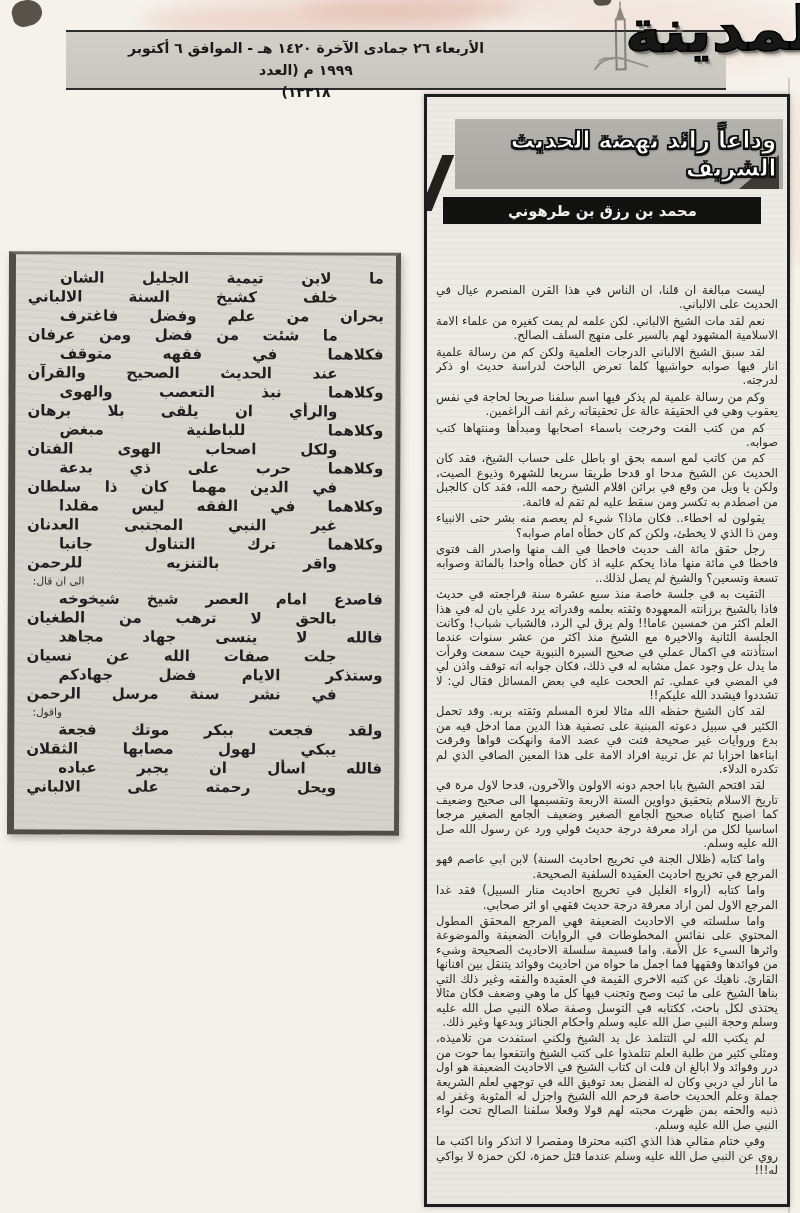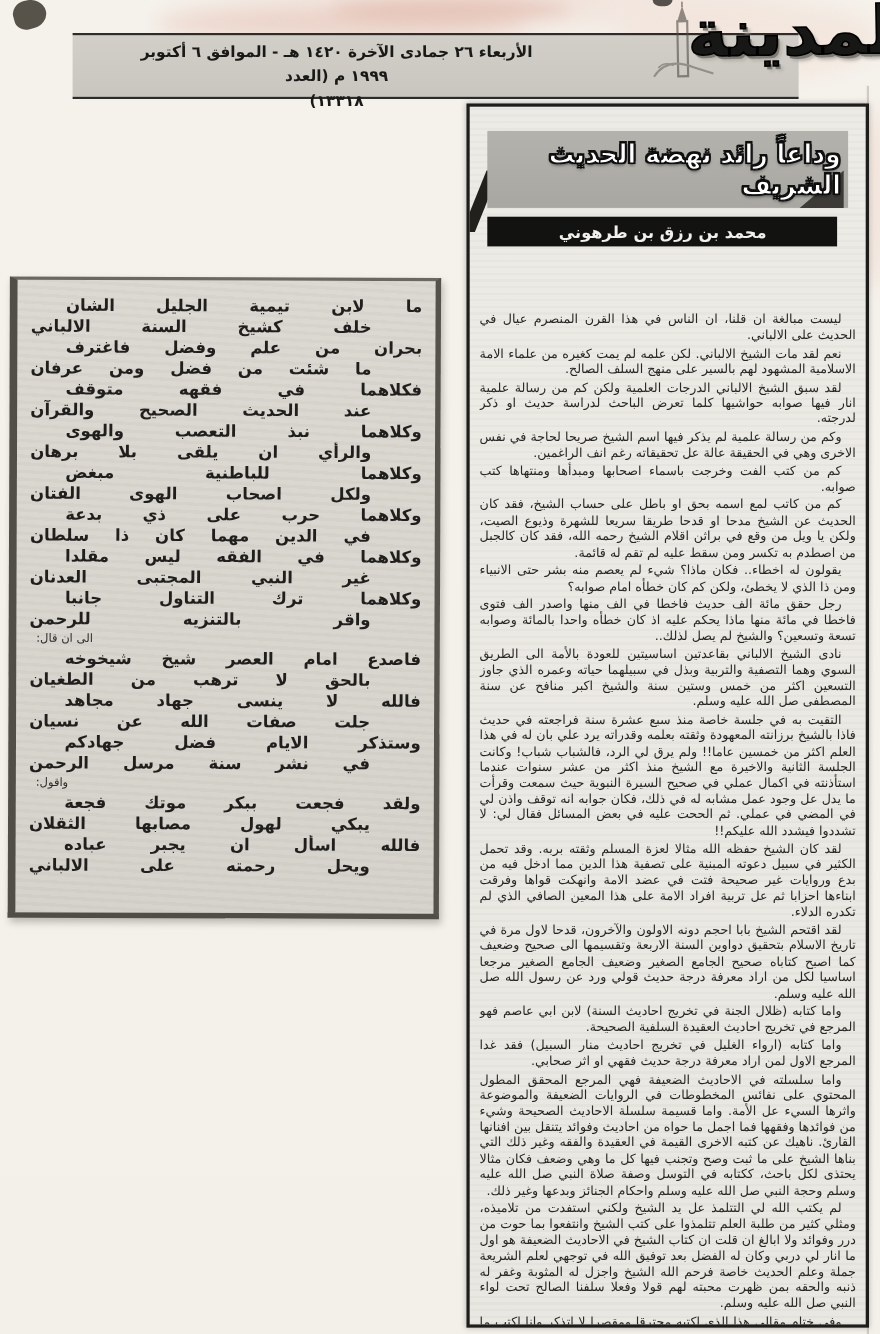--- a/index.html
+++ b/index.html
@@ -79,21 +79,21 @@
     background:
       repeating-linear-gradient(0deg, rgba(110,105,95,.04) 0 2px, rgba(0,0,0,0) 2px 6px),
       linear-gradient(180deg,#edebe6,#e9e7e1);
     border:3px solid #1d1d1b;
     box-shadow:0 0 5px rgba(0,0,0,.25);
     box-sizing:border-box;
     overflow:hidden;
   }
   .hslash{position:absolute;left:4px;top:58px;width:12px;height:56px;background:#22201d;transform:skewX(-22deg);}
   .headbox{
-    position:absolute;left:16px;top:22px;width:328px;height:70px;
+    position:absolute;left:28px;top:22px;width:328px;height:70px;
     background:linear-gradient(180deg,#b4b2ad,#a9a7a2);
     overflow:hidden;
   }
   .headbox .tri{position:absolute;right:4px;bottom:0;width:0;height:0;border-left:40px solid transparent;border-bottom:34px solid #3c3b38;}
   .headline{
     position:absolute;inset:0;display:flex;align-items:center;justify-content:center;
     direction:rtl;font-weight:bold;font-size:24px;color:#ffffff;
     -webkit-text-stroke:1.1px #0a0a0a;
     text-shadow:-1.5px -1.5px 0 #111,1.5px -1.5px 0 #111,-1.5px 1.5px 0 #111,1.5px 1.5px 0 #111,0 2px 3px rgba(0,0,0,.6);
     transform:scaleX(.96);
@@ -216,31 +216,30 @@
     </div>
     <div class="bodytext">
 
         <p class="para">ليست مبالغة ان قلنا، ان الناس في هذا القرن المنصرم عيال في الحديث على الالباني.</p>
 
         <p class="para">نعم لقد مات الشيخ الالباني. لكن علمه لم يمت كغيره من علماء الامة الاسلامية المشهود لهم بالسير على منهج السلف الصالح.</p>
 
 
         <p class="para">لقد سبق الشيخ الالباني الدرجات العلمية ولكن كم من رسالة علمية انار فيها صوابه حواشيها كلما تعرض الباحث لدراسة حديث او ذكر لدرجته.</p>
 
-        <p class="para">وكم من رسالة علمية لم يذكر فيها اسم الشيخ صريحا لحاجة في نفس الاخرى وهي في الحقيقة عالة عل تحقيقاته رغم انف الراغمين.</p>
+        <p class="para">وكم من رسالة علمية لم يذكر فيها اسم سلفنا صريحا لحاجة في نفس يعقوب وهي في الحقيقة عالة عل تحقيقاته رغم انف الراغمين.</p>
 
         <p class="para">كم من كتب الفت وخرجت باسماء اصحابها ومبدأها ومنتهاها كتب صوابه.</p>
 
         <p class="para">كم من كاتب لمع اسمه بحق او باطل على حساب الشيخ، فقد كان الحديث عن الشيخ مدحا او قدحا طريقا سريعا للشهرة وذيوع الصيت، ولكن يا ويل من وقع في براثن اقلام الشيخ رحمه الله، فقد كان كالجبل من اصطدم به تكسر ومن سقط عليه لم تقم له قائمة.</p>
 
         <p class="para">يقولون له اخطاء.. فكان ماذا؟ شيء لم يعصم منه بشر حتى الانبياء ومن ذا الذي لا يخطئ، ولكن كم كان خطأه امام صوابه؟</p>
 
         <p class="para">رجل حقق مائة الف حديث فاخطا في الف منها واصدر الف فتوى فاخطا في مائة منها ماذا يحكم عليه اذ كان خطأه واحدا بالمائة وصوابه تسعة وتسعين؟ والشيخ لم يصل لذلك..</p>
 
-        <p class="para">نادى الشيخ الالباني بقاعدتين اساسيتين للعودة بالأمة الى الطريق السوي وهما التصفية والتربية وبذل في سبيلهما حياته وعمره الذي جاوز التسعين اكثر من خمس وستين سنة والشيخ اكبر منافح عن سنة المصطفى صل الله عليه وسلم.</p>
 
         <p class="para">التقيت به في جلسة خاصة منذ سبع عشرة سنة فراجعته في حديث فاذا بالشيخ برزانته المعهودة وثقته بعلمه وقدراته يرد علي بان له في هذا العلم اكثر من خمسين عاما!! ولم يرق لي الرد، فالشباب شباب! وكانت الجلسة الثانية والاخيرة مع الشيخ منذ اكثر من عشر سنوات عندما استأذنته في اكمال عملي في صحيح السيرة النبوية حيث سمعت وقرأت ما يدل عل وجود عمل مشابه له في ذلك، فكان جوابه انه توقف واذن لي في المضي في عملي. ثم الححت عليه في بعض المسائل فقال لي: لا تشددوا فيشدد الله عليكم!!</p>
 
         <p class="para">لقد كان الشيخ حفظه الله مثالا لعزة المسلم وثقته بربه. وقد تحمل الكثير في سبيل دعوته المبنية على تصفية هذا الدين مما ادخل فيه من بدع وروايات غير صحيحة فتت في عضد الامة وانهكت قواها وفرقت ابناءها احزابا ثم عل تربية افراد الامة على هذا المعين الصافي الذي لم تكدره الدلاء.</p>
 
         <p class="para">لقد اقتحم الشيخ بابا احجم دونه الاولون والآخرون، قدحا لاول مرة في تاريخ الاسلام بتحقيق دواوين السنة الاربعة وتقسيمها الى صحيح وضعيف كما اصبح كتاباه صحيح الجامع الصغير وضعيف الجامع الصغير مرجعا اساسيا لكل من اراد معرفة درجة حديث قولي ورد عن رسول الله صل الله عليه وسلم.</p>
 
         <p class="para">واما كتابه (ظلال الجنة في تخريج احاديث السنة) لابن ابي عاصم فهو المرجع في تخريج احاديث العقيدة السلفية الصحيحة.</p>
 
         <p class="para">واما كتابه (ارواء الغليل في تخريج احاديث منار السبيل) فقد غدا المرجع الاول لمن اراد معرفة درجة حديث فقهي او اثر صحابي.</p>

